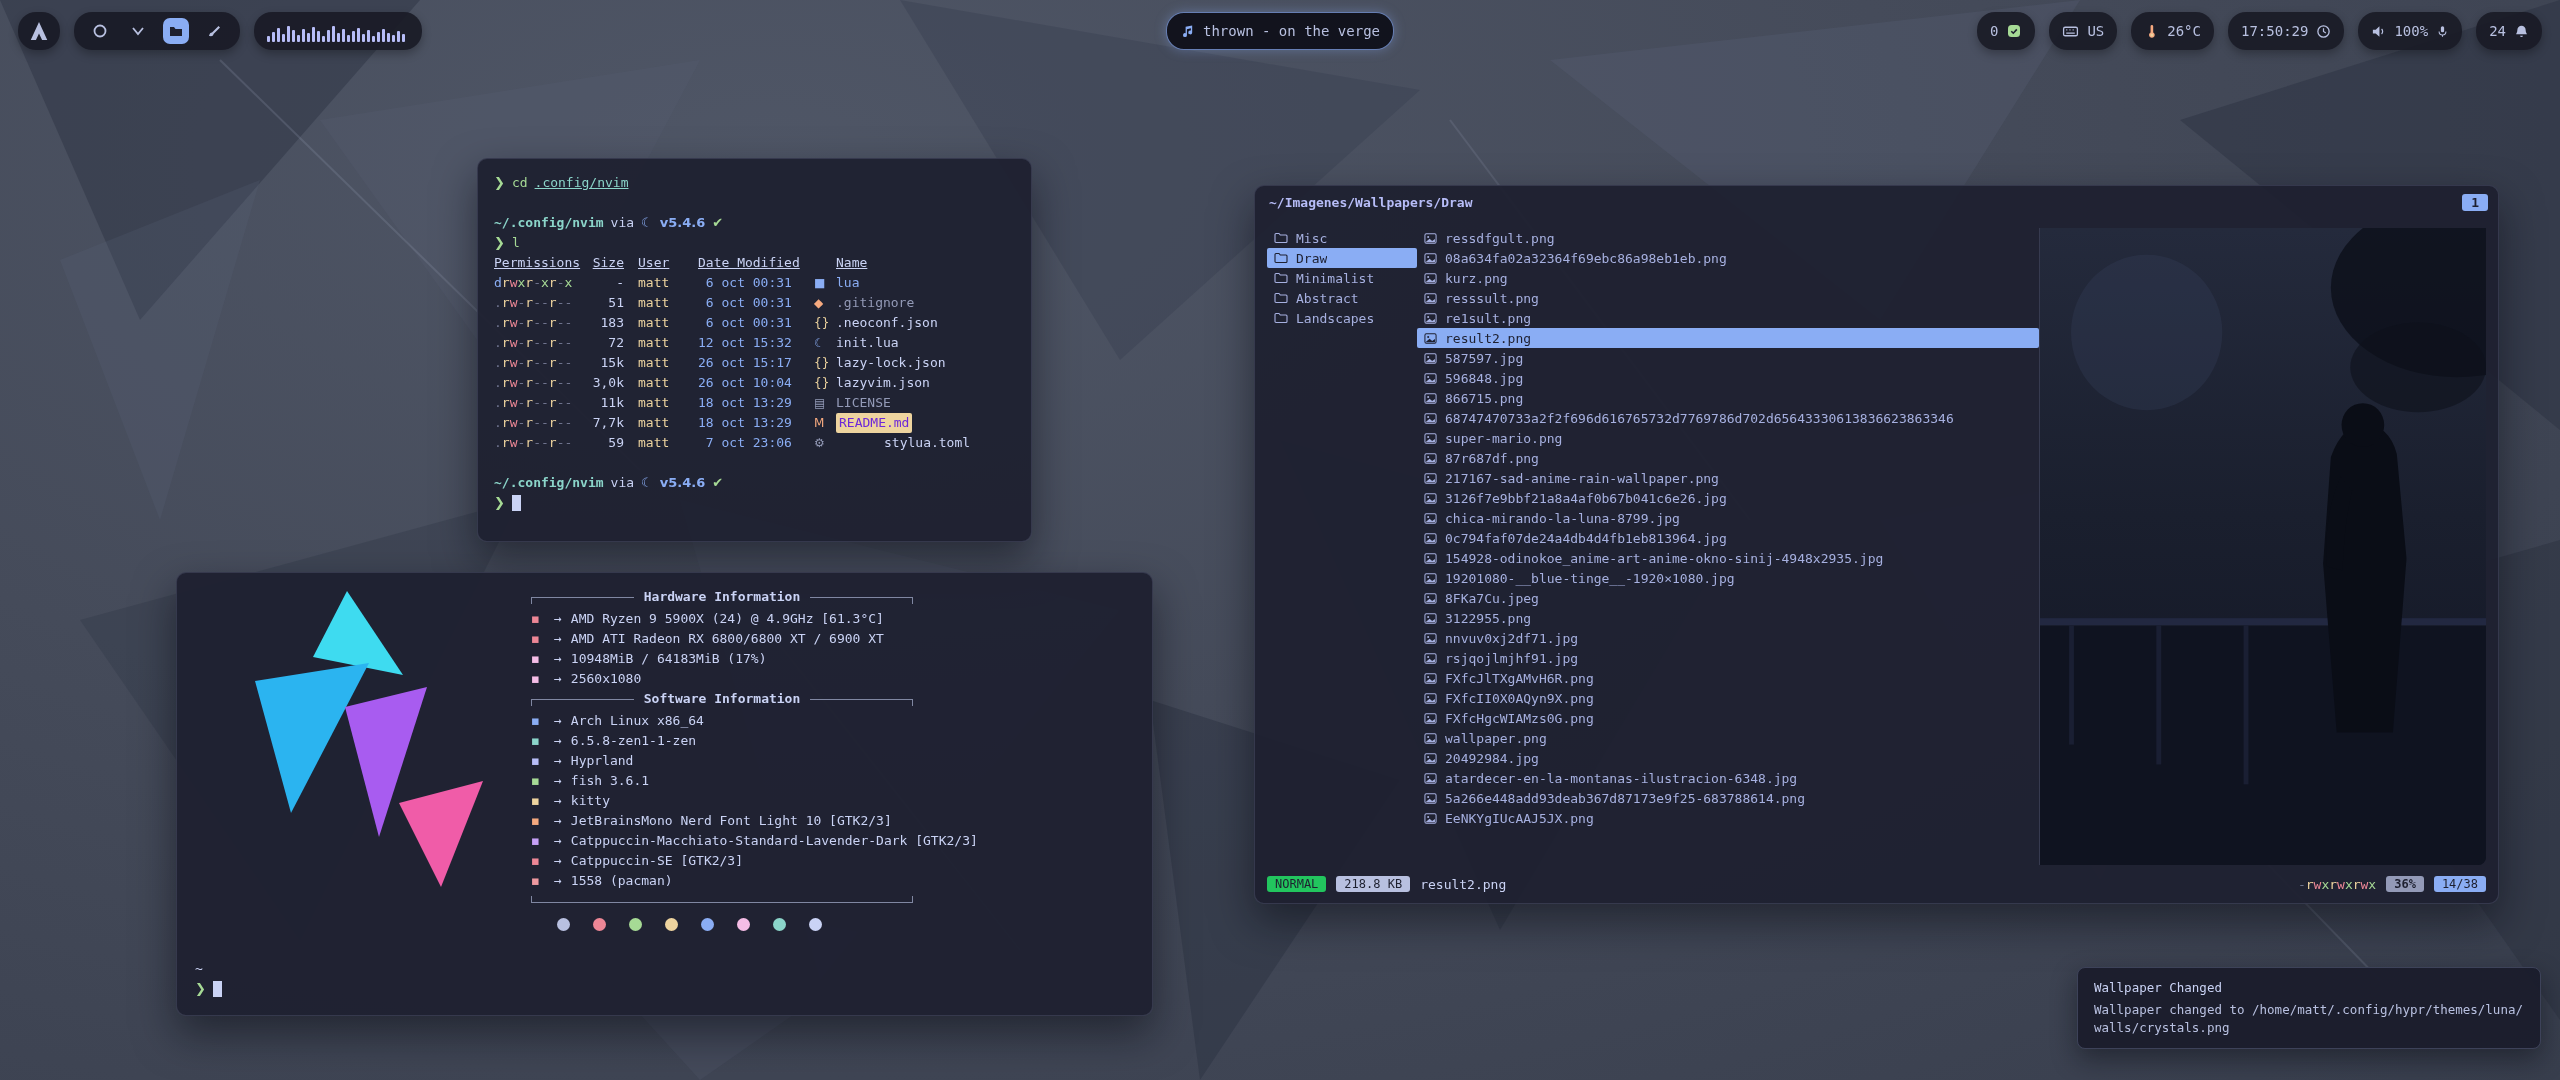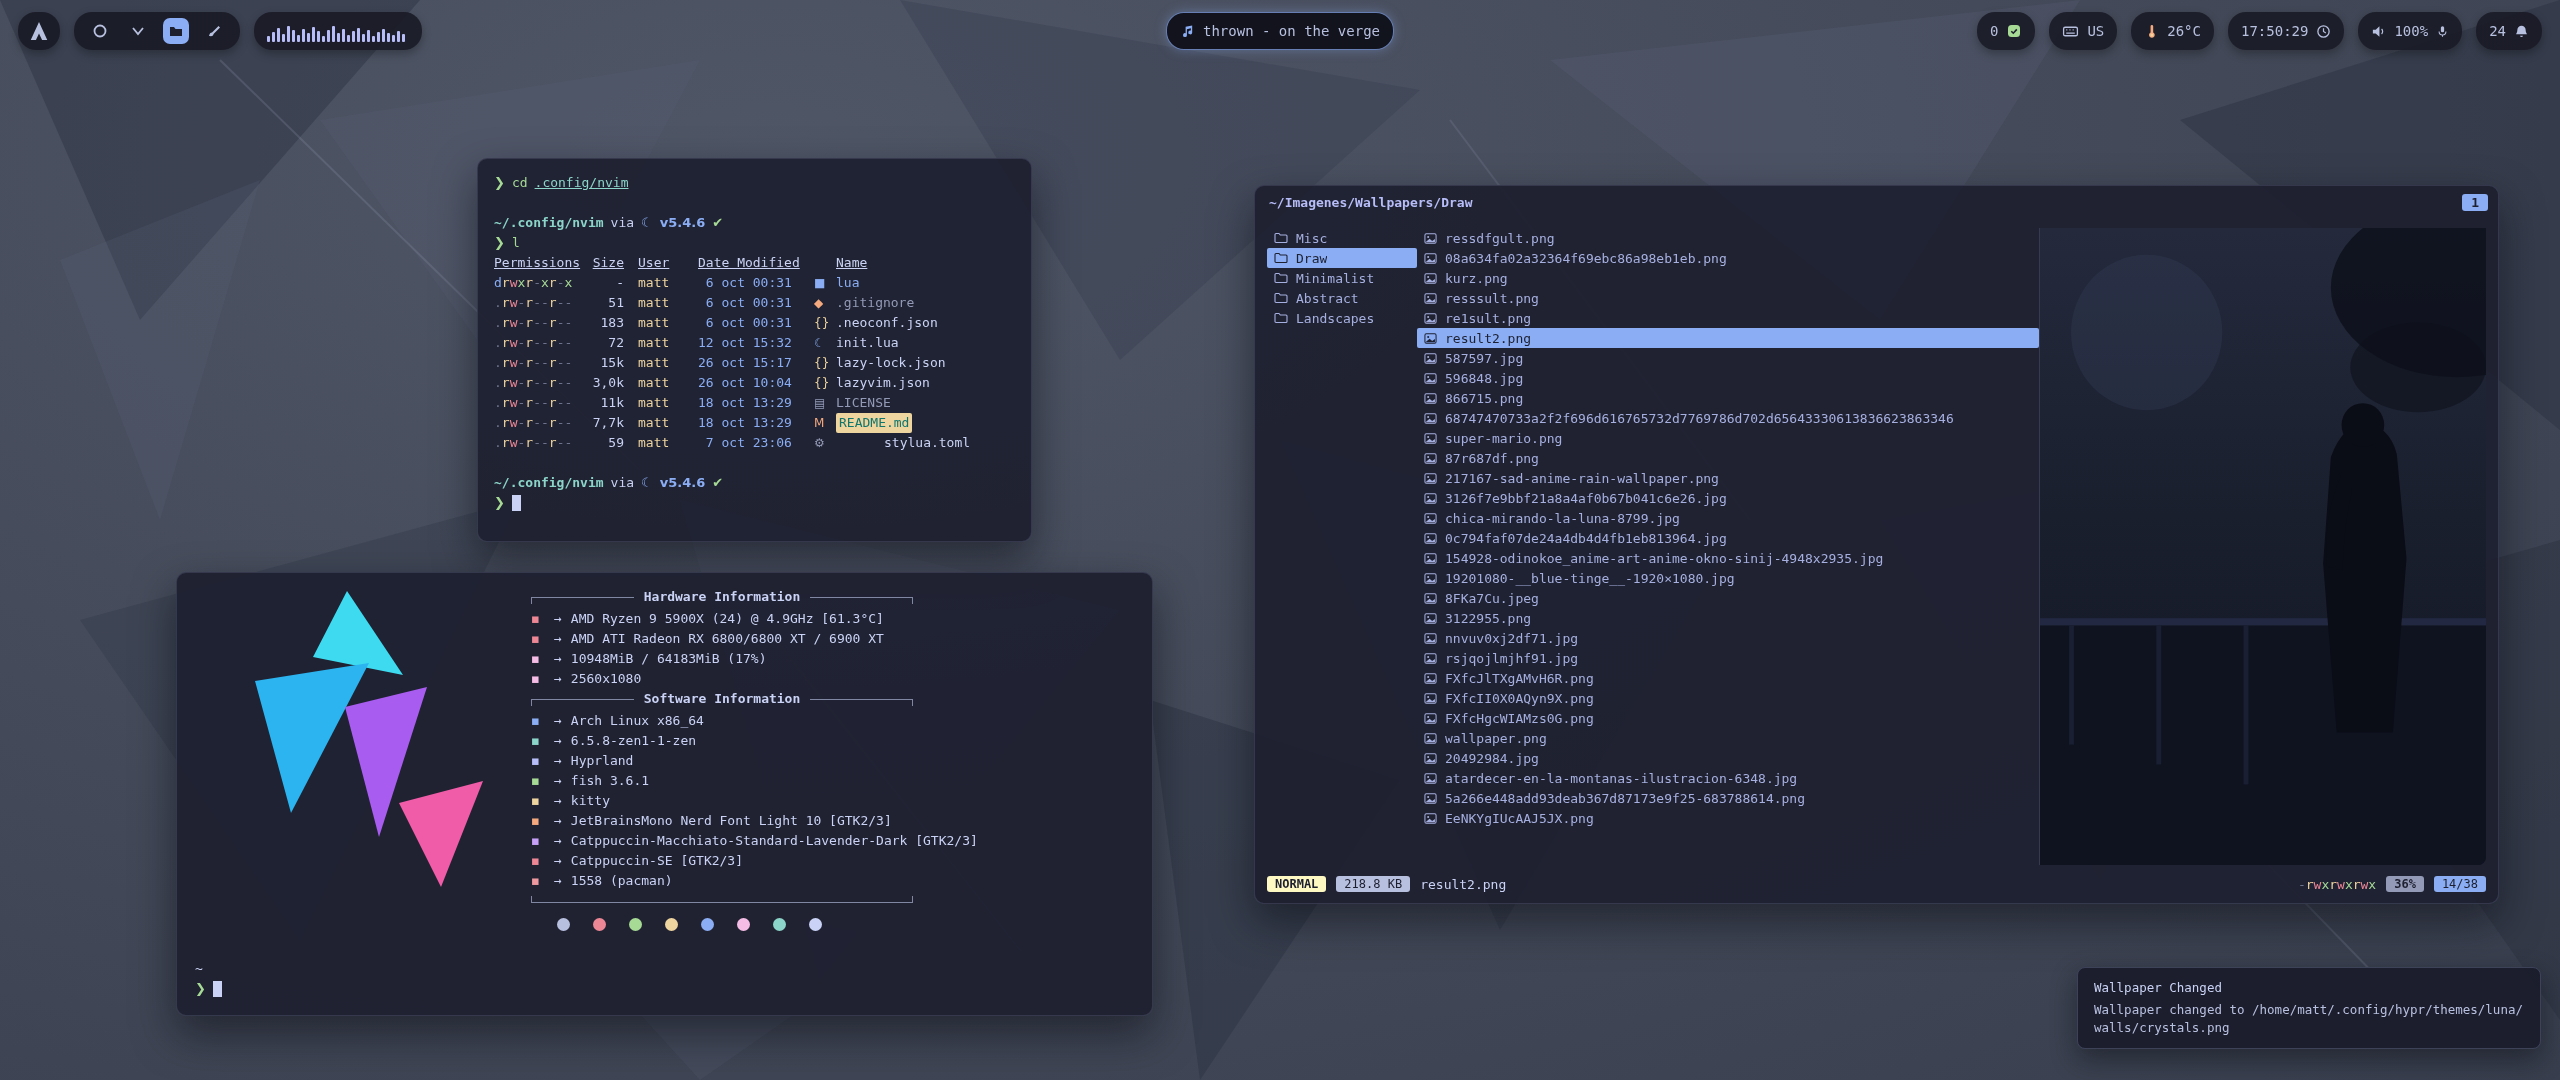--- a/index.html
+++ b/index.html
@@ -98,21 +98,21 @@
   .fm-sidebar { width:150px; flex:none; }
   .fm-list { width:622px; flex:none; overflow:hidden; }
   .fm-preview { flex:1; border-left:1px solid #363a4f; overflow:hidden; border-radius:0 0 8px 0; }
   .fm-preview svg { width:100%; height:100%; display:block; }
   .sb-row,.fm-row { display:flex; align-items:center; gap:8px; height:20px; padding:0 7px; color:#a6b0e0; border-radius:2px; }
   .sb-row.selected,.fm-row.selected { background:#8aadf4; color:#1e2030; }
   .fm-name,.sb-name { white-space:nowrap; overflow:hidden; }
   .icon-svg { flex:none; }
   .fm-status { position:absolute; left:12px; right:12px; bottom:7px; height:24px; display:flex; align-items:center; gap:10px; }
   .chip { border-radius:3px; padding:1px 8px; font-size:12px; color:#1e2030; }
-  .chip-mode { background:#fef9c3; font-weight:bold; }
+  .chip-mode { background:#22c55e; font-weight:normal; }
   .chip-size { background:#b8c0e0; }
   .chip-pct { background:#939ab7; font-weight:bold; }
   .chip-pos { background:#8aadf4; font-weight:normal; }
   .fm-spacer { flex:1; }
   .status-file { color:#cad3f5; }
 
   
   .notif {
     position:absolute; left:2077px; top:967px; width:464px; z-index:4;
     background:rgba(27,29,44,0.97); border:1px solid #3d4259; border-radius:8px;
@@ -339,21 +339,21 @@
         <span class="c4">18 oct 13:29</span>
         <span class="c5" style="color: rgb(147, 154, 183);">▤</span>
         <span class="c6" style="color: rgb(147, 154, 183);">LICENSE</span>
       </div>
       <div class="ls-row">
         <span class="c1"><span style="color: rgb(110, 115, 141);">.</span><span style="color: rgb(238, 212, 159);">r</span><span style="color: rgb(237, 135, 150);">w</span><span style="color: rgb(110, 115, 141);">-</span><span style="color: rgb(238, 212, 159);">r</span><span style="color: rgb(110, 115, 141);">-</span><span style="color: rgb(110, 115, 141);">-</span><span style="color: rgb(238, 212, 159);">r</span><span style="color: rgb(110, 115, 141);">-</span><span style="color: rgb(110, 115, 141);">-</span></span>
         <span class="c2">7,7k</span>
         <span class="c3">matt</span>
         <span class="c4">18 oct 13:29</span>
         <span class="c5" style="color: rgb(245, 169, 127);">M</span>
-        <span class="c6 hl" style="color: #0f766e;">README.md</span>
+        <span class="c6 hl" style="color: #6d28d9;">README.md</span>
       </div>
       <div class="ls-row">
         <span class="c1"><span style="color: rgb(110, 115, 141);">.</span><span style="color: rgb(238, 212, 159);">r</span><span style="color: rgb(237, 135, 150);">w</span><span style="color: rgb(110, 115, 141);">-</span><span style="color: rgb(238, 212, 159);">r</span><span style="color: rgb(110, 115, 141);">-</span><span style="color: rgb(110, 115, 141);">-</span><span style="color: rgb(238, 212, 159);">r</span><span style="color: rgb(110, 115, 141);">-</span><span style="color: rgb(110, 115, 141);">-</span></span>
         <span class="c2">59</span>
         <span class="c3">matt</span>
         <span class="c4"> 7 oct 23:06</span>
         <span class="c5" style="color: rgb(147, 154, 183);">⚙</span>
         <span class="c6" style="color: rgb(202, 211, 245); margin-left: 48px;">stylua.toml</span>
       </div>
     </div>

